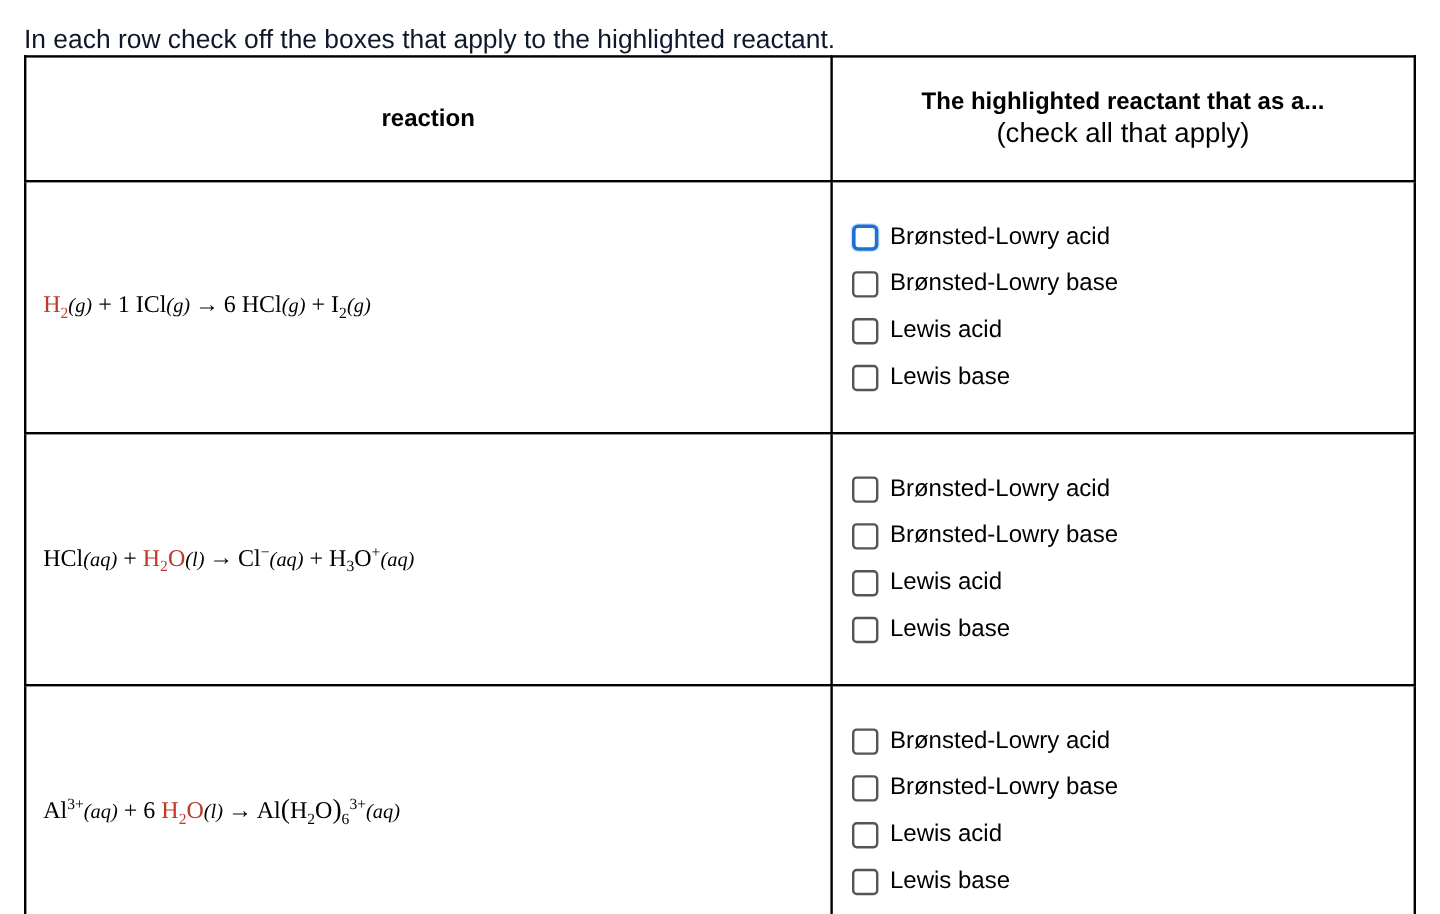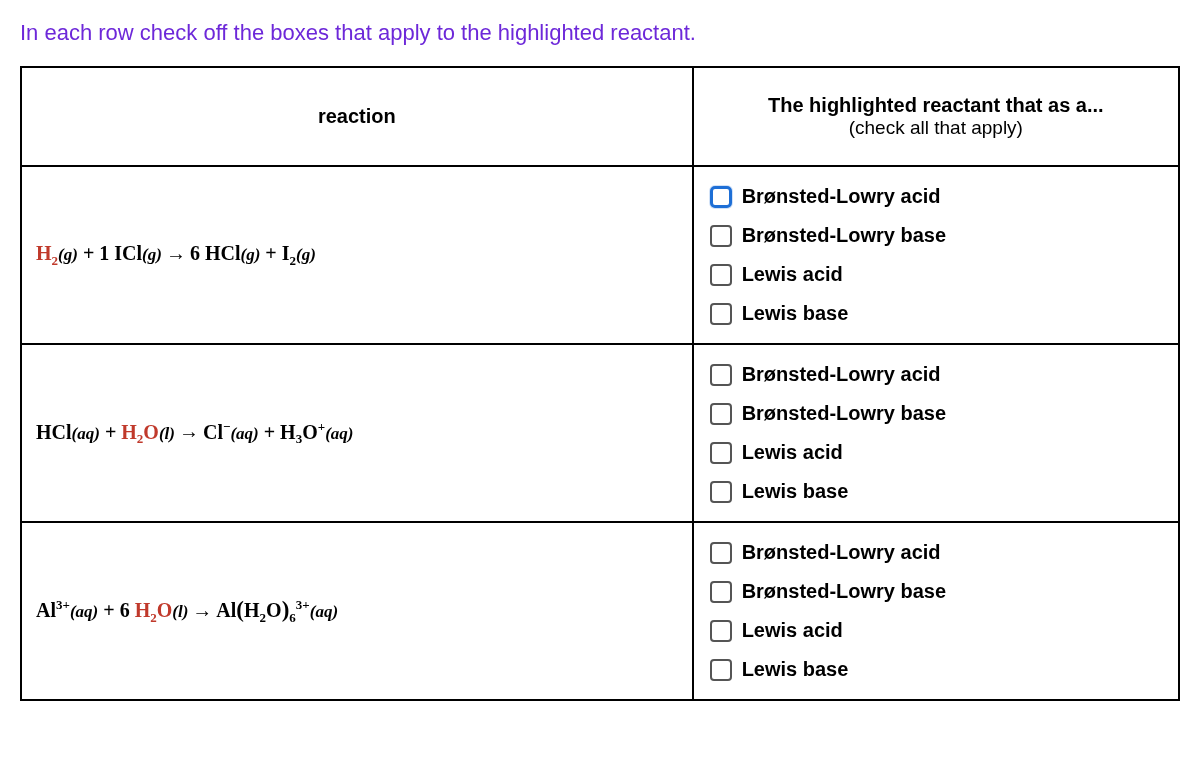--- a/index.html
+++ b/index.html
@@ -4,44 +4,42 @@
 <style>
   body {
     margin: 0;
     padding: 20px;
     font-family: Arial, Helvetica, sans-serif;
     background: #fff;
     color: #000;
   }
   .instruction {
     font-size: 22px;
-    margin-bottom: 20px;
-    color: #6d28d9;
+    color: #0f172a;
   }
   table.main {
     border-collapse: collapse;
     width: 100%;
     max-width: 1160px;
   }
   table.main th, table.main td {
     border: 2px solid #000;
-    padding: 10px 14px;
+    padding: 26px 14px;
     vertical-align: middle;
     font-size: 20px;
-    font-weight: bold;
   }
   table.main th {
     font-weight: bold;
     text-align: center;
     padding: 26px;
   }
   .subhead {
     font-weight: normal;
     display: block;
-    font-size: 19px;
+    font-size: 23px;
   }
   .reaction-cell {
     width: 58%;
     font-family: "Times New Roman", serif;
     font-size: 26px;
     padding: 24px 18px;
   }
   .hl { color: #c0392b; }
   .options-cell {
     width: 42%;

